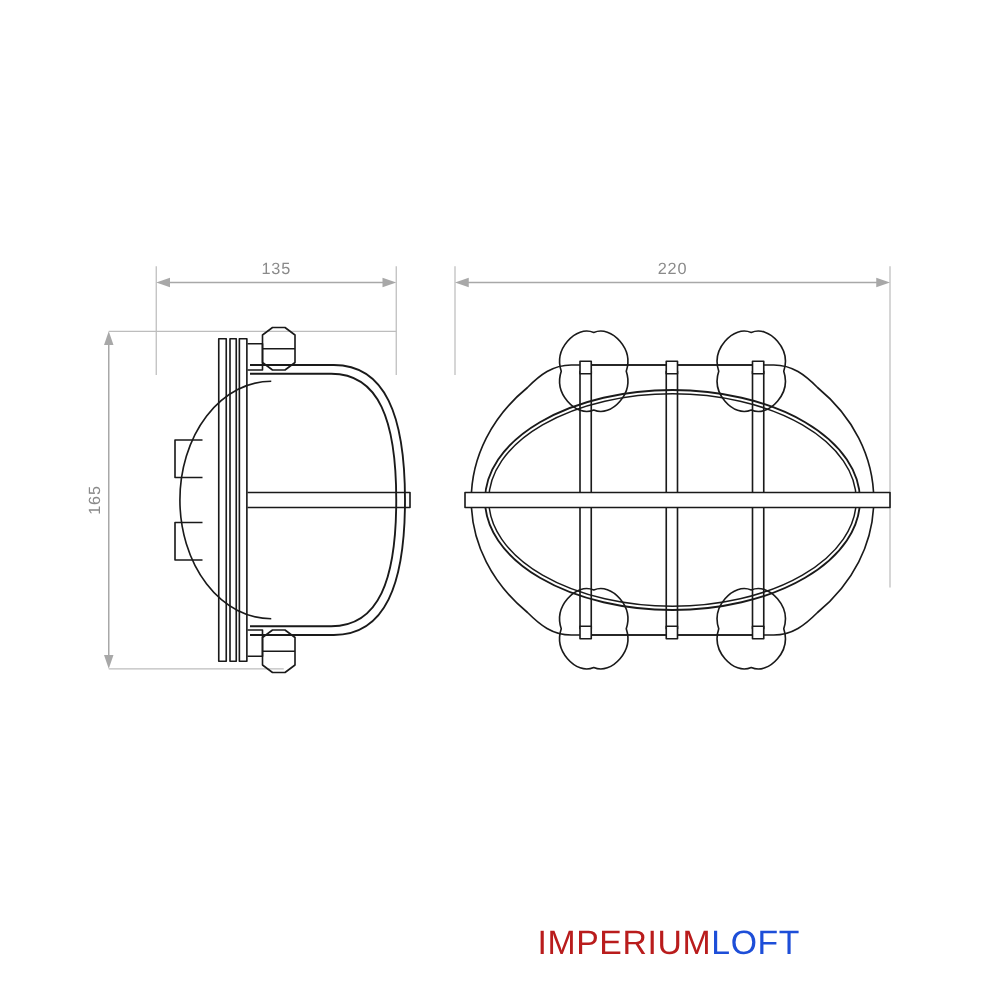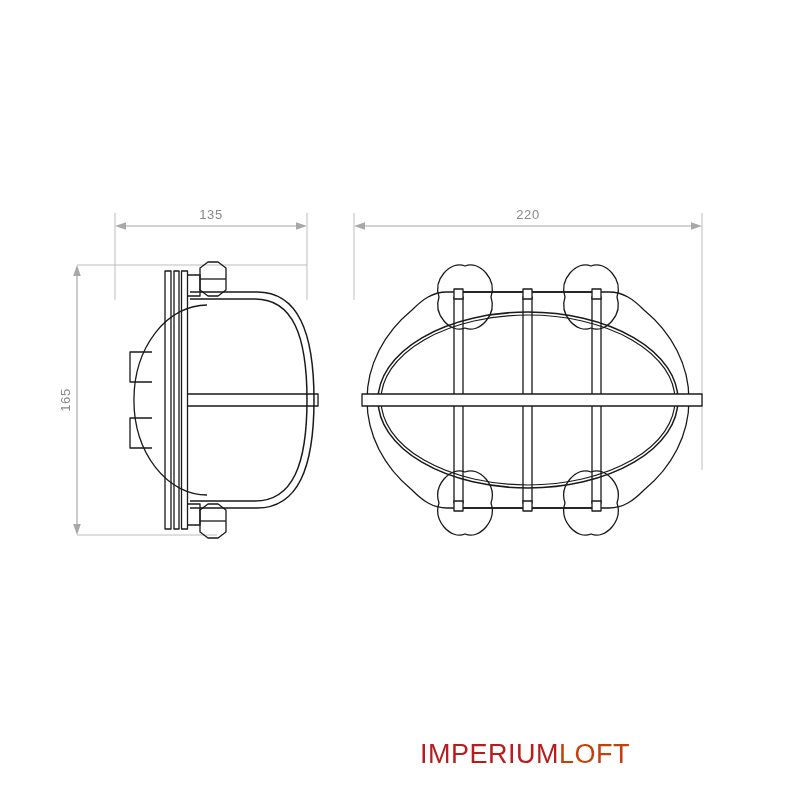--- a/index.html
+++ b/index.html
@@ -10,21 +10,21 @@
   }
   body {
     width: 800px;
     height: 800px;
     font-family: "Liberation Sans", sans-serif;
     overflow: hidden;
     position: relative;
   }
   #drawing-root {
     position: absolute;
-    top: 0; left: 2px;
+    top: 0; left: 12px;
     width: 668px;
     height: 800px;
   }
   svg.sheet {
     display: block;
     width: 800px;
     height: 800px;
   }
   .dim-text {
     font-family: "Liberation Sans", sans-serif;
@@ -36,21 +36,21 @@
     position: absolute;
     right: 40px;
     bottom: 30px;
     font-family: "Liberation Sans", sans-serif;
     font-size: 27px;
     letter-spacing: 0.5px;
     font-weight: 300;
     white-space: nowrap;
   }
   .brand-primary { color: #b91c1c; }
-  .brand-accent  { color: #c2410c; }
+  .brand-accent  { color: #1d4ed8; }
 </style>
 </head>
 <body>
 
 <div id="drawing-root">
 
   <svg class="sheet" viewBox="0 0 800 800" xmlns="http://www.w3.org/2000/svg">
 
     <g stroke="#bdbdbd" stroke-width="1" fill="none">
 

